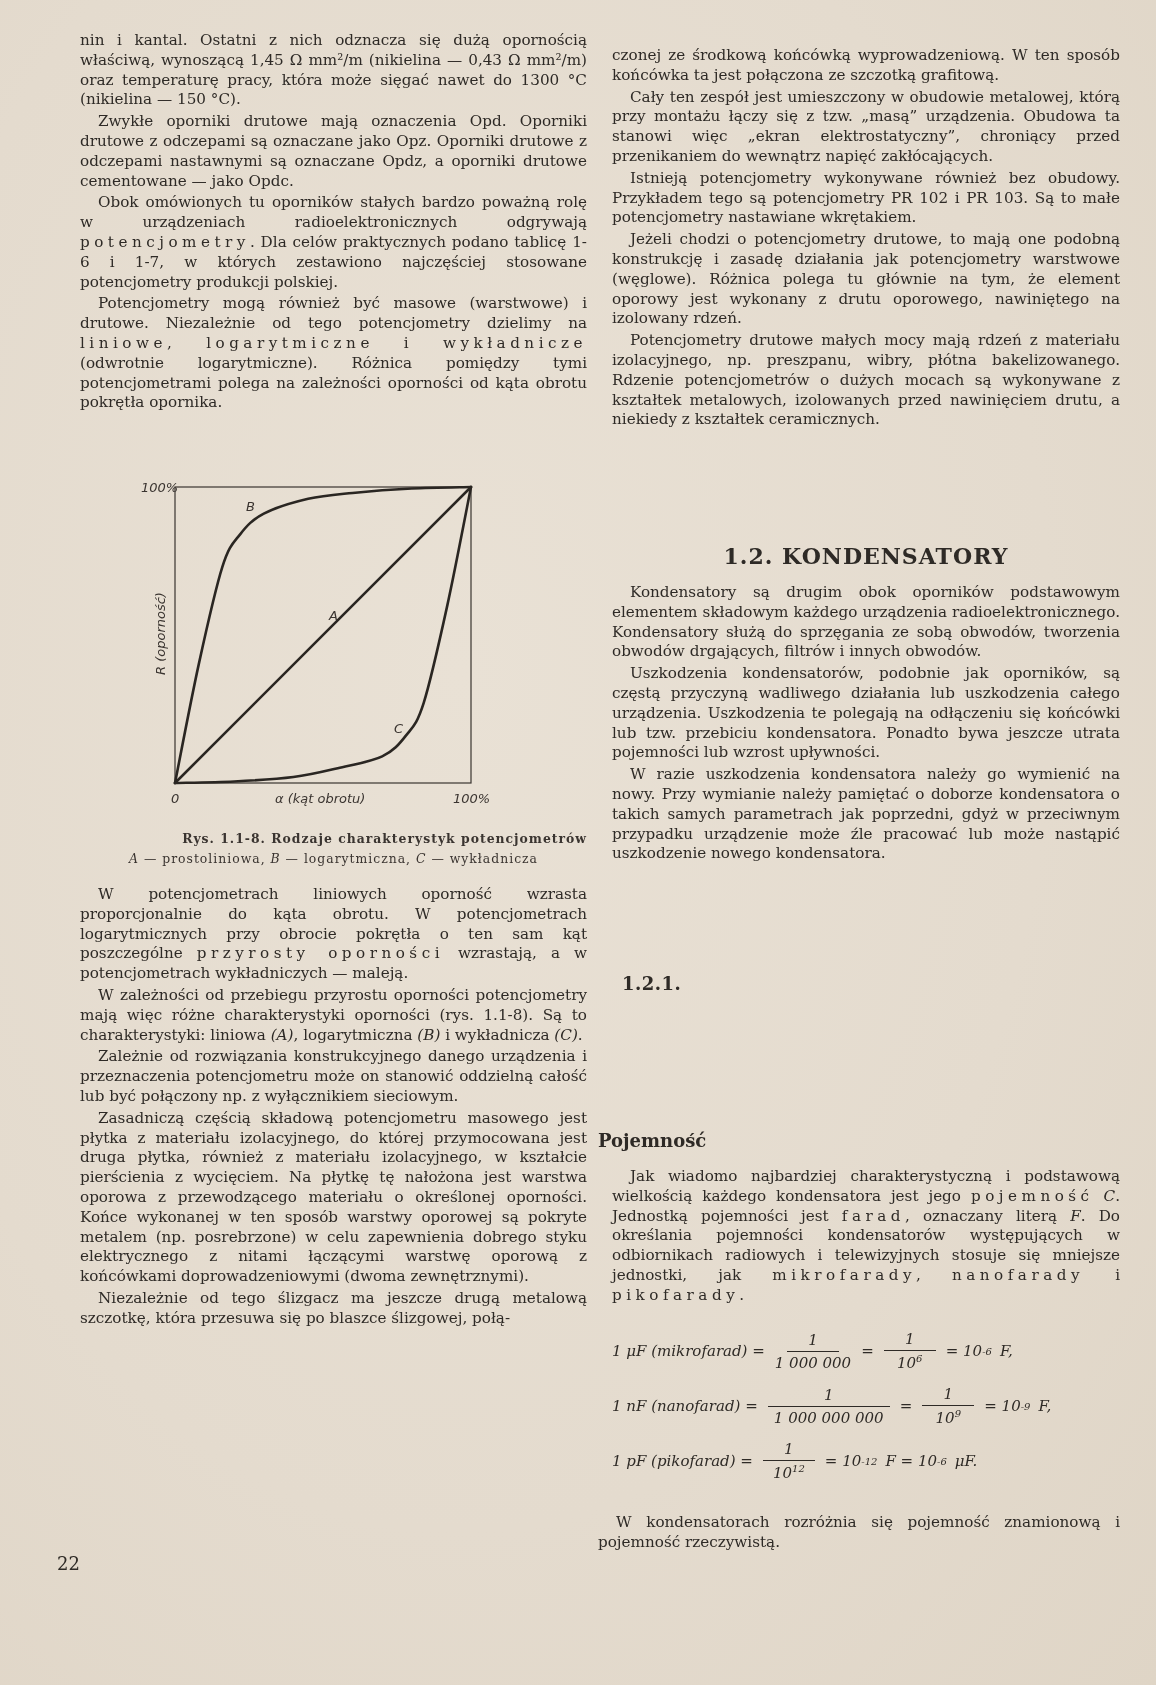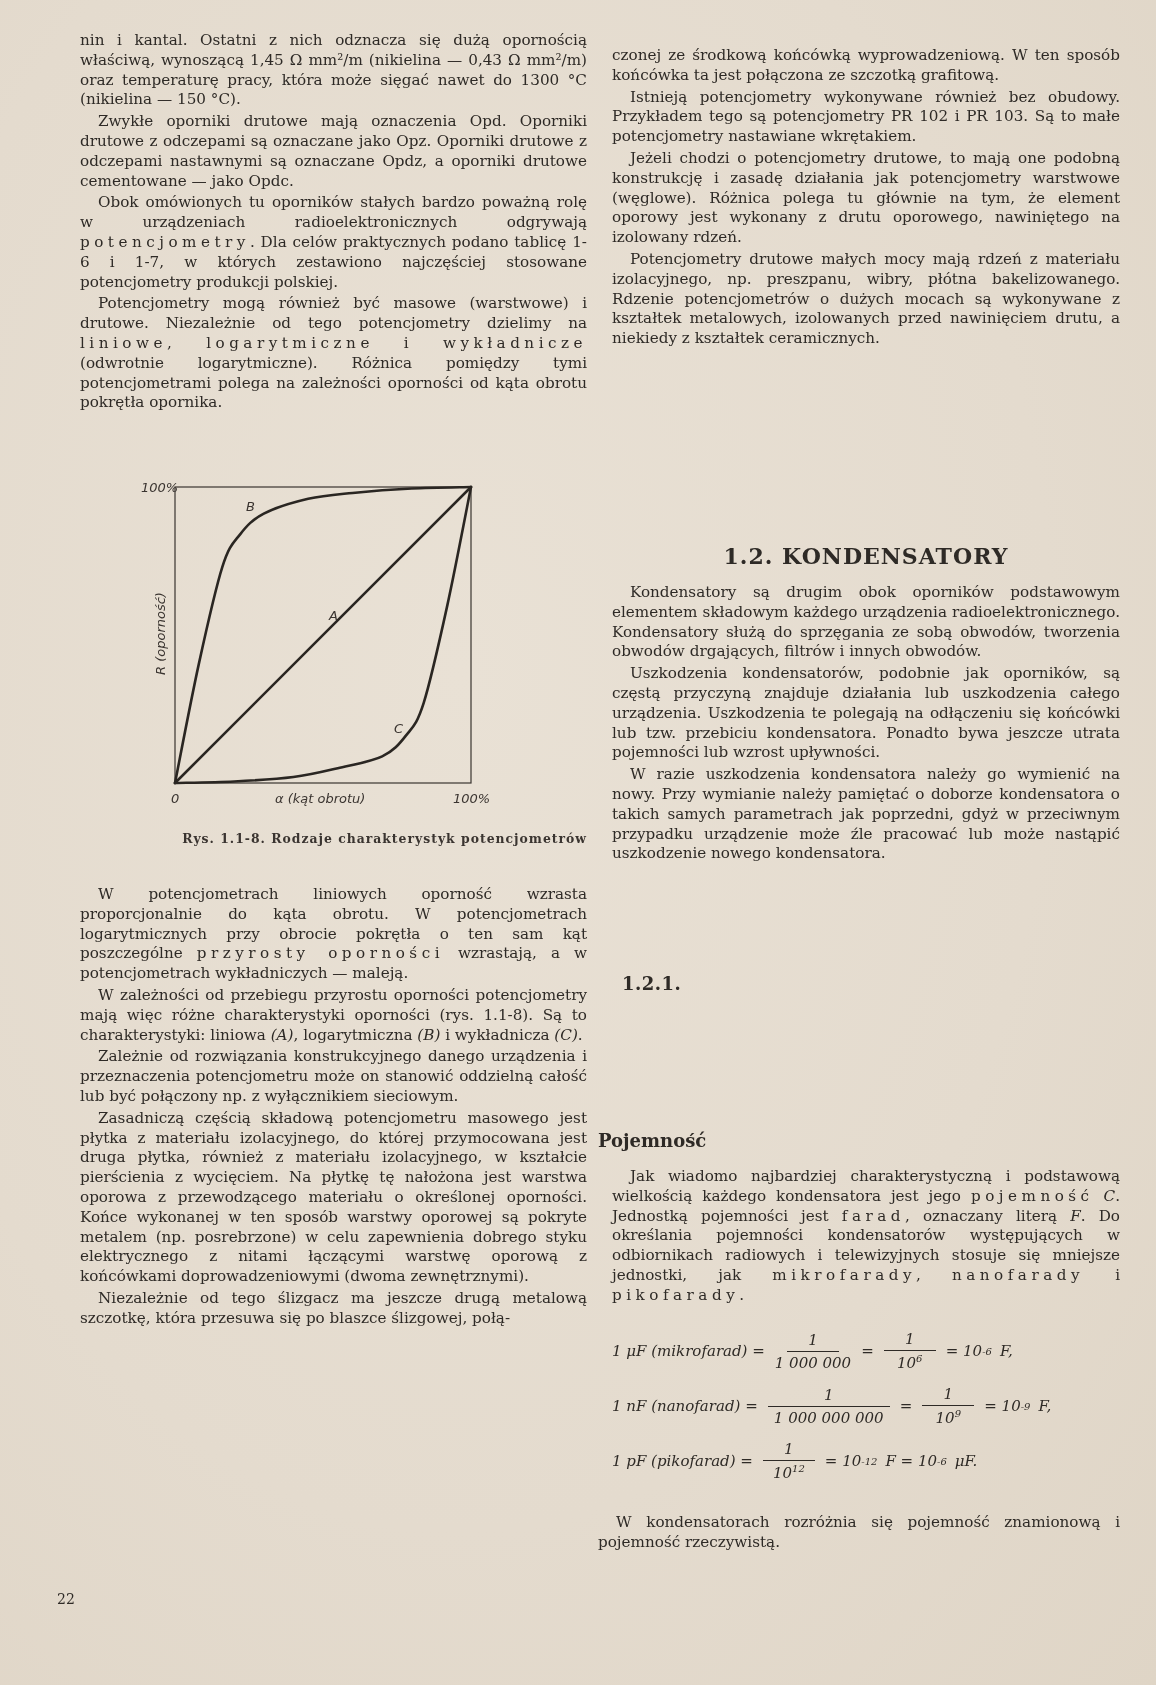--- a/index.html
+++ b/index.html
@@ -49,21 +49,21 @@
   }
 
   .formulas { position: absolute; left: 612px; top: 1330px; width: 520px; font-size: 15px; }
   .formula { position: absolute; left: 0; display: flex; align-items: center; white-space: nowrap; font-style: italic; }
   .frac { display: inline-flex; flex-direction: column; align-items: center; margin: 0 10px; }
   .frac .num { padding: 0 6px 2px; border-bottom: 1px solid #2e2a26; min-width: 40px; text-align: center; }
   .frac .den { padding-top: 2px; }
   .formula sup { font-size: 10px; }
   .gap { display: inline-block; width: 8px; }
 
-  .page-number { position: absolute; left: 57px; top: 1553px; font-size: 14px; margin-top: 38px; }
+  .page-number { position: absolute; left: 57px; top: 1553px; font-size: 18px; }
 </style>
 </head>
 <body>
 
 <div class="page">
 
   <div class="col col-left">
       <p class="cont"><span>nin i kantal. Ostatni z nich odznacza się dużą opornością właściwą, wynoszącą 1,45 Ω mm²/m (nikielina — 0,43 Ω mm²/m) oraz temperaturę pracy, która może sięgać nawet do 1300 °C (nikielina — 150 °C).</span></p>
       <p><span>Zwykłe oporniki drutowe mają oznaczenia Opd. Oporniki drutowe z odczepami są oznaczane jako Opz. Oporniki drutowe z odczepami nastawnymi są oznaczane Opdz, a oporniki drutowe cementowane — jako Opdc.</span></p>
       <p><span>Obok omówionych tu oporników stałych bardzo poważną rolę w urządzeniach radioelektronicznych odgrywają </span><span class="spaced">potencjometry</span><span>. Dla celów praktycznych podano tablicę 1-6 i 1-7, w których zestawiono najczęściej stosowane potencjometry produkcji polskiej.</span></p>
@@ -81,41 +81,43 @@
         <text x="264.03999999999996" y="262.68" font-size="13" font-family="DejaVu Sans, sans-serif" font-style="italic" fill="#3a3430">C</text>
         <text x="41" y="333" font-size="13" font-family="DejaVu Sans, sans-serif" font-style="italic" fill="#3a3430">0</text>
         <text x="323" y="333" font-size="13" font-family="DejaVu Sans, sans-serif" font-style="italic" fill="#3a3430">100%</text>
         <text x="11" y="22" font-size="13" font-family="DejaVu Sans, sans-serif" font-style="italic" fill="#3a3430">100%</text>
         <text x="145" y="333" font-size="13" font-family="DejaVu Sans, sans-serif" font-style="italic" fill="#3a3430">α (kąt obrotu)</text>
         <text x="0" y="0" font-size="13" transform="translate(35,205) rotate(-90)" font-family="DejaVu Sans, sans-serif" font-style="italic" fill="#3a3430">R (oporność)</text>
       </svg>
   </div>
   <div class="caption">
     <div class="title">Rys. 1.1-8. Rodzaje charakterystyk potencjometrów</div>
+    <div class="legend"><span class="it">A</span><span> — prostoliniowa, </span><span class="it">B</span><span> — logarytmiczna, </span><span class="it">C</span><span> — wykładnicza</span></div>
   </div>
 
   <div class="col col-left" style="top:885px">
       <p><span>W potencjometrach liniowych oporność wzrasta proporcjonalnie do kąta obrotu. W potencjometrach logarytmicznych przy obrocie pokrętła o ten sam kąt poszczególne </span><span class="spaced">przyrosty oporności</span><span> wzrastają, a w potencjometrach wykładniczych — maleją.</span></p>
       <p><span>W zależności od przebiegu przyrostu oporności potencjometry mają więc różne charakterystyki oporności (rys. 1.1-8). Są to charakterystyki: liniowa </span><span class="it">(A)</span><span>, logarytmiczna </span><span class="it">(B)</span><span> i wykładnicza </span><span class="it">(C)</span><span>.</span></p>
       <p><span>Zależnie od rozwiązania konstrukcyjnego danego urządzenia i przeznaczenia potencjometru może on stanowić oddzielną całość lub być połączony np. z wyłącznikiem sieciowym.</span></p>
       <p><span>Zasadniczą częścią składową potencjometru masowego jest płytka z materiału izolacyjnego, do której przymocowana jest druga płytka, również z materiału izolacyjnego, w kształcie pierścienia z wycięciem. Na płytkę tę nałożona jest warstwa oporowa z przewodzącego materiału o określonej oporności. Końce wykonanej w ten sposób warstwy oporowej są pokryte metalem (np. posrebrzone) w celu zapewnienia dobrego styku elektrycznego z nitami łączącymi warstwę oporową z końcówkami doprowadzeniowymi (dwoma zewnętrznymi).</span></p>
       <p><span>Niezależnie od tego ślizgacz ma jeszcze drugą metalową szczotkę, która przesuwa się po blaszce ślizgowej, połą-</span></p>
     </div>
 
   <div class="col col-right">
       <p class="cont"><span>czonej ze środkową końcówką wyprowadzeniową. W ten sposób końcówka ta jest połączona ze szczotką grafitową.</span></p>
+      <p><span>Cały ten zespół jest umieszczony w obudowie metalowej, którą przy montażu łączy się z tzw. „masą” urządzenia. Obudowa ta stanowi więc „ekran elektrostatyczny”, chroniący przed przenikaniem do wewnątrz napięć zakłócających.</span></p>
       <p><span>Istnieją potencjometry wykonywane również bez obudowy. Przykładem tego są potencjometry PR 102 i PR 103. Są to małe potencjometry nastawiane wkrętakiem.</span></p>
       <p><span>Jeżeli chodzi o potencjometry drutowe, to mają one podobną konstrukcję i zasadę działania jak potencjometry warstwowe (węglowe). Różnica polega tu głównie na tym, że element oporowy jest wykonany z drutu oporowego, nawiniętego na izolowany rdzeń.</span></p>
       <p><span>Potencjometry drutowe małych mocy mają rdzeń z materiału izolacyjnego, np. preszpanu, wibry, płótna bakelizowanego. Rdzenie potencjometrów o dużych mocach są wykonywane z kształtek metalowych, izolowanych przed nawinięciem drutu, a niekiedy z kształtek ceramicznych.</span></p>
     </div>
 
   <div class="heading-12">1.2.   KONDENSATORY</div>
   <div class="col col-right" style="top:583px">
       <p><span>Kondensatory są drugim obok oporników podstawowym elementem składowym każdego urządzenia radioelektronicznego. Kondensatory służą do sprzęgania ze sobą obwodów, tworzenia obwodów drgających, filtrów i innych obwodów.</span></p>
-      <p><span>Uszkodzenia kondensatorów, podobnie jak oporników, są częstą przyczyną znajduje działania lub uszkodzenia całego urządzenia. Uszkodzenia te polegają na odłączeniu się końcówki lub tzw. przebiciu kondensatora. Ponadto bywa jeszcze utrata pojemności lub wzrost upływności.</span></p>
+      <p><span>Uszkodzenia kondensatorów, podobnie jak oporników, są częstą przyczyną wadliwego działania lub uszkodzenia całego urządzenia. Uszkodzenia te polegają na odłączeniu się końcówki lub tzw. przebiciu kondensatora. Ponadto bywa jeszcze utrata pojemności lub wzrost upływności.</span></p>
       <p><span>W razie uszkodzenia kondensatora należy go wymienić na nowy. Przy wymianie należy pamiętać o doborze kondensatora o takich samych parametrach jak poprzedni, gdyż w przeciwnym przypadku urządzenie może źle pracować lub może nastąpić uszkodzenie nowego kondensatora.</span></p>
     </div>
 
   <div class="heading-121">
     <span class="num">1.2.1.</span>
   </div>
 
   <div class="heading-pojemnosc">Pojemność</div>
   <div class="col col-right" style="top:1167px">
       <p><span>Jak wiadomo najbardziej charakterystyczną i podstawową wielkością każdego kondensatora jest jego </span><span class="spaced">pojemność</span><span> </span><span class="it">C</span><span>. Jednostką pojemności jest </span><span class="spaced">farad</span><span>, oznaczany literą </span><span class="it">F</span><span>. Do określania pojemności kondensatorów występujących w odbiornikach radiowych i telewizyjnych stosuje się mniejsze jednostki, jak </span><span class="spaced">mikrofarady</span><span>, </span><span class="spaced">nanofarady</span><span> i </span><span class="spaced">pikofarady</span><span>.</span></p>

